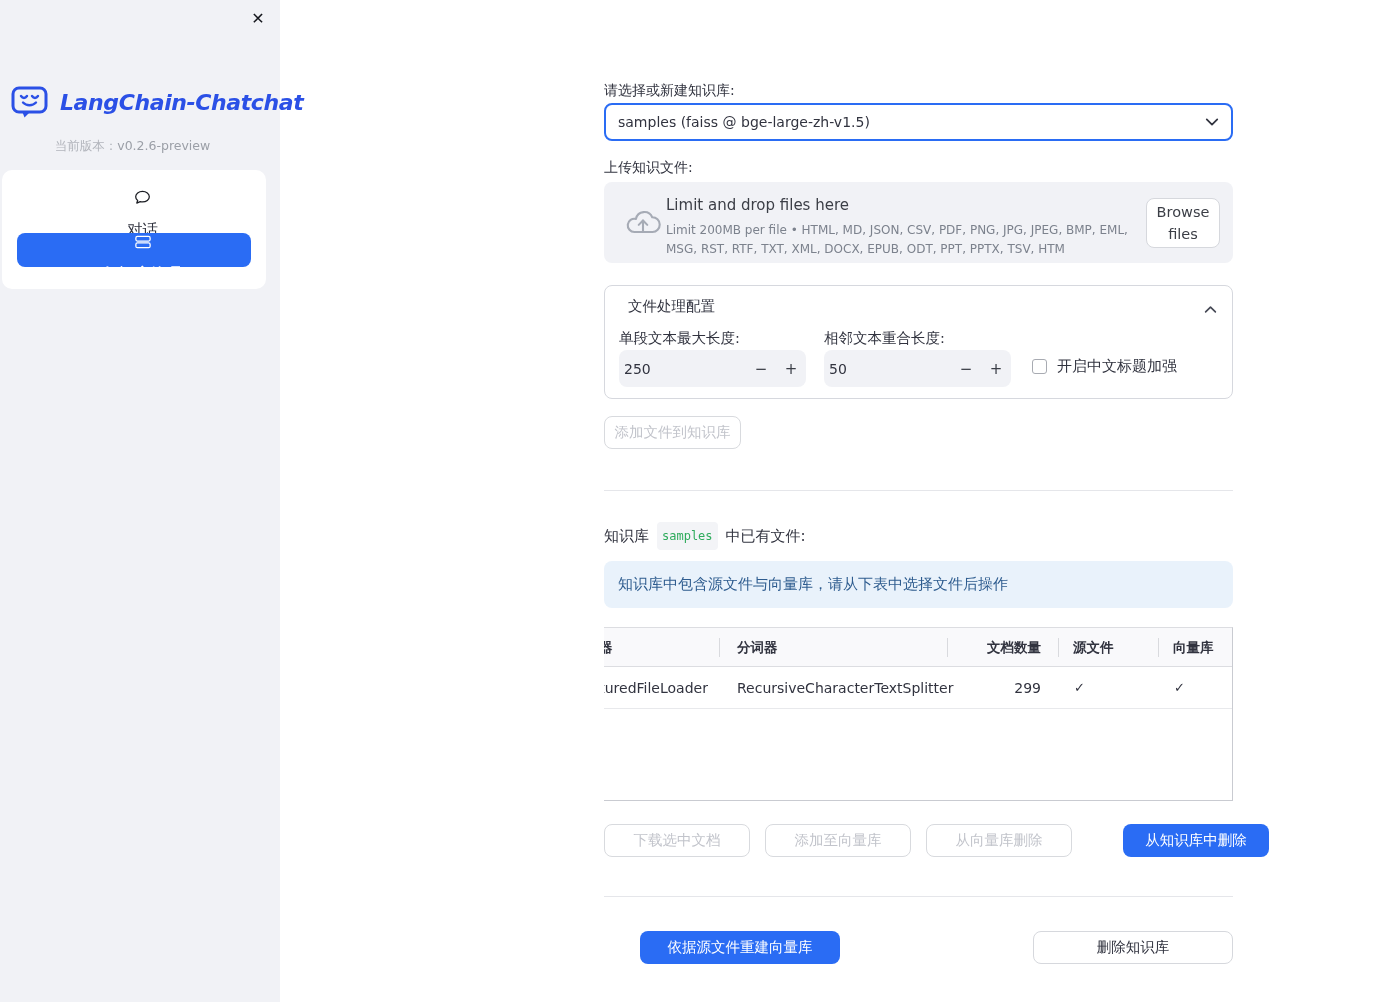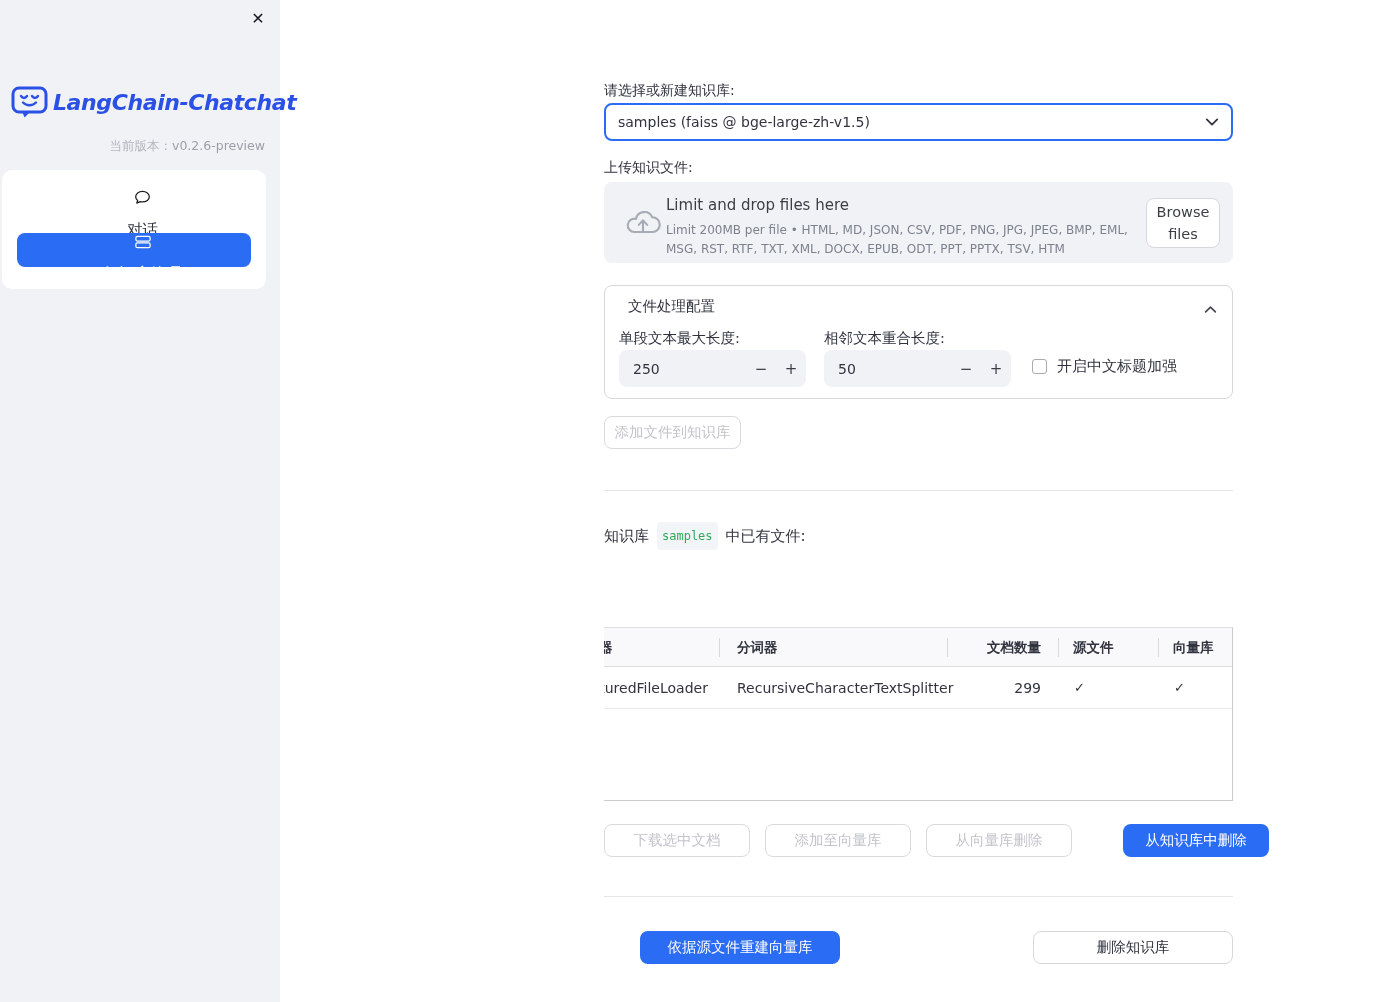--- a/index.html
+++ b/index.html
@@ -8,23 +8,23 @@
     --panel:#f1f2f6; --info-bg:#e9f2fb; --info-text:#2e5c8f; --code-green:#2eab5c;
   }
   *{margin:0;padding:0;box-sizing:border-box;}
   body{background:#fff;}
   .canvas{position:relative;width:1380px;height:1002px;background:#fff;overflow:hidden;
           font-family:"DejaVu Sans","Liberation Sans",sans-serif;color:var(--text);}
   
   .sidebar{position:absolute;left:0;top:0;width:280px;height:1002px;background:var(--panel);}
   .sb-close{position:absolute;left:244px;top:4px;width:28px;height:28px;display:flex;align-items:center;
             justify-content:center;font-size:16px;color:#15171d;cursor:pointer;}
-  .logo-row{position:absolute;left:11px;top:86px;display:flex;align-items:center;gap:5px;}
+  .logo-row{position:absolute;left:11px;top:86px;display:flex;align-items:center;gap:12px;}
   .brand-text{font-size:22px;font-style:italic;font-weight:700;color:var(--brand);letter-spacing:-0.4px;white-space:nowrap;}
-  .version{position:absolute;left:0;right:15px;top:138px;text-align:right;font-size:12.5px;}
+  .version{position:absolute;left:0;right:15px;top:138px;text-align:center;font-size:12.5px;}
   .version .vlabel{color:#b2b5bc;} .version .vvalue{color:#9b9fa7;}
   .menu-card{position:absolute;left:2px;top:170px;width:264px;height:119px;background:#fff;border-radius:10px;}
   .menu-item{position:absolute;left:15px;right:15px;height:34px;display:flex;align-items:center;gap:13px;
              padding-left:17px;font-size:15.5px;border-radius:8px;cursor:pointer;flex-direction:column;}
   .menu-item.row1{top:18px;color:var(--text);}
   .menu-item.row2{top:63px;background:var(--accent);color:#fff;font-weight:700;}
   .mi-icon{display:flex;align-items:center;}
   
   .main{position:absolute;left:604px;top:0;width:629px;height:1002px;}
   .field-label{position:absolute;left:0;font-size:14px;color:var(--text);}
@@ -43,21 +43,21 @@
               text-align:center;font-size:14.5px;line-height:1.55;color:#3b3e46;cursor:pointer;}
   .expander{position:absolute;left:0;top:285px;width:629px;height:114px;background:#fff;
             border:1px solid #d6d8de;border-radius:8px;}
   .exp-header{position:absolute;left:0;top:0;right:0;height:38px;cursor:pointer;}
   .exp-title{position:absolute;left:23px;top:11px;font-size:14.5px;}
   .exp-chev{position:absolute;right:15px;top:13px;}
   .group-label{position:absolute;top:43px;font-size:14.5px;}
   .numfield{position:absolute;top:64px;width:187px;height:37px;background:var(--panel);border-radius:8px;
             display:flex;align-items:center;}
   .numval{flex:1;min-width:0;border:none;background:transparent;outline:none;color:var(--text);
-          font:14px "DejaVu Sans","Liberation Sans",sans-serif;padding-left:14px;}
+          font:14px "DejaVu Sans","Liberation Sans",sans-serif;padding-left:5px;}
   .step{width:30px;text-align:center;font-size:15px;color:#3a3d46;cursor:pointer;user-select:none;}
   .chkrow{position:absolute;left:427px;top:71px;display:flex;align-items:center;gap:10px;cursor:pointer;}
   .chkbox{width:15px;height:15px;border:1px solid #a8abb2;border-radius:3px;background:#fff;}
   .chklabel{font-size:15px;}
   .btn{position:absolute;height:33px;border-radius:8px;display:flex;align-items:center;justify-content:center;
        font-size:14.5px;cursor:pointer;background:#fff;border:1px solid var(--border);color:var(--text);text-align:right;}
   .btn.disabled{color:var(--disabled);border-color:#d8dade;}
   .btn.primary{background:var(--accent);border:none;color:#fff;margin-left:36px;}
   .divider{position:absolute;left:0;width:629px;height:1px;background:#e5e6ea;}
   .existing{position:absolute;left:0;top:524px;height:24px;line-height:24px;font-size:15px;display:flex;
@@ -194,20 +194,21 @@
     <div class="btn disabled" style="left:0;top:416px;width:137px">添加文件到知识库</div>
 
     <div class="divider" style="top:490px"></div>
 
     <div class="existing">
       <span>知识库</span>
       <span class="code-chip">samples</span>
       <span>中已有文件:</span>
     </div>
 
+    <div class="infobox">知识库中包含源文件与向量库，请从下表中选择文件后操作</div>
 
     <div class="ftable">
       <div class="thead">
         <div class="th th-clip">
           <span class="clip-in">文档加载器</span>
         </div>
         <div class="th c1">分词器</div>
         <div class="th c2">文档数量</div>
         <div class="th c3">源文件</div>
         <div class="th c4">向量库</div>

